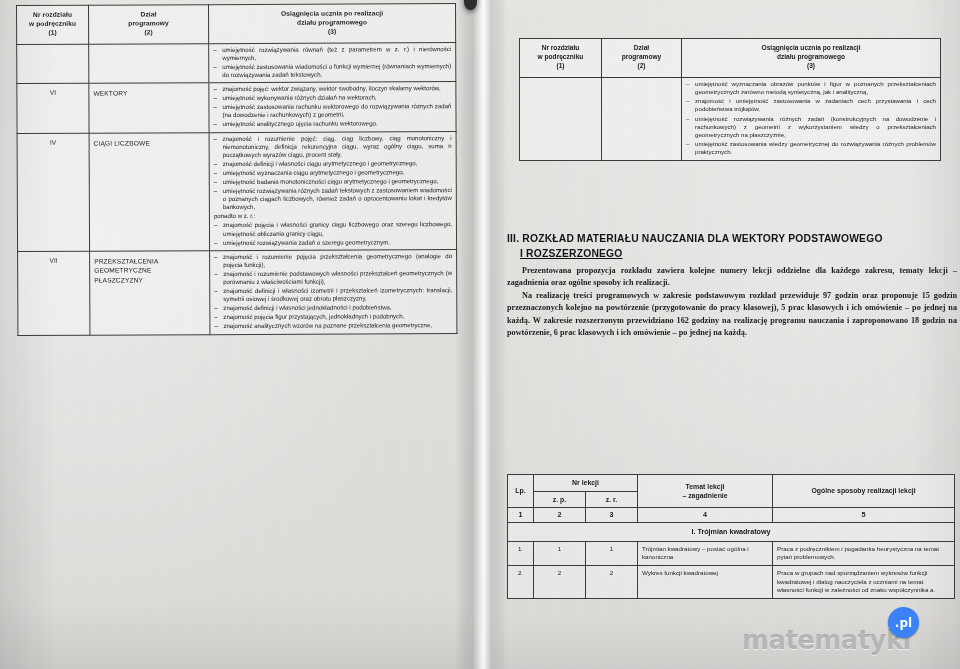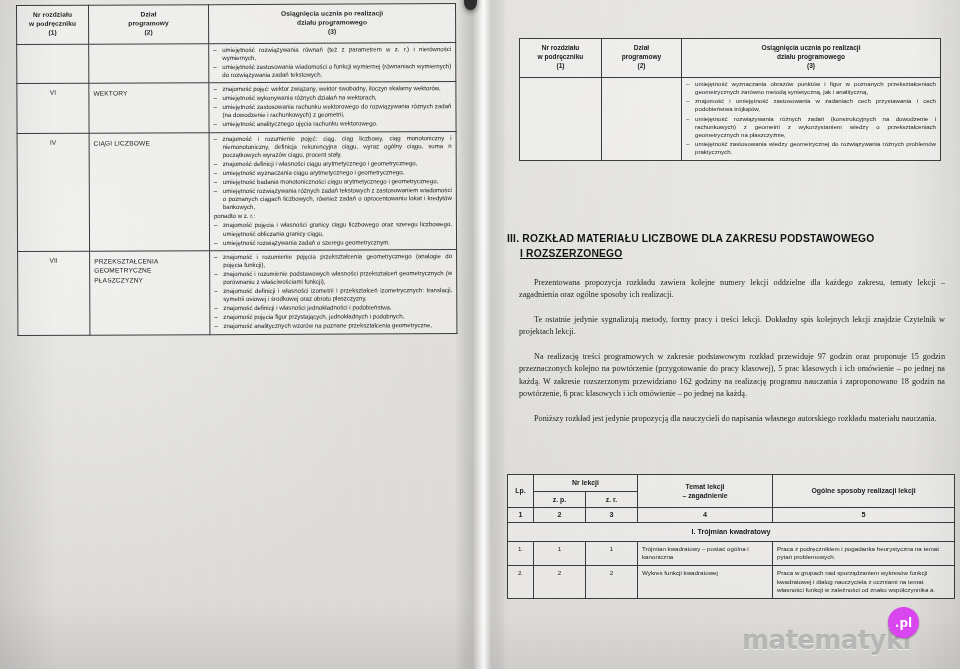--- a/index.html
+++ b/index.html
@@ -112,21 +112,21 @@
     color:#141414;letter-spacing:.2px;
   }
   #section-heading .ln2{display:block;padding-left:13px;text-decoration:underline;}
 
   #body-copy{
     position:absolute;left:507px;top:265px;width:450px;
     font-family:"Liberation Serif", serif;
     font-size:8.2px;line-height:1.52;color:#1d1d1d;
     text-align:justify;
   }
-  #body-copy p{margin:12px;text-indent:15px;}
+  #body-copy p{margin:0;text-indent:15px;font-weight:bold;}
 
   #lesson-table{
     position:absolute;left:507px;top:474px;width:448px;
     font-size:6.2px;line-height:1.38;
   }
   #lesson-table td{padding:3px 4px;}
   #lesson-table .hd{text-align:center;font-weight:bold;font-size:6.9px;vertical-align:middle;}
   #lesson-table .numrow td{text-align:center;font-weight:bold;font-size:7.2px;padding:2px;}
   #lesson-table .group td{text-align:center;font-weight:bold;font-size:7.2px;padding:4px;}
   #lesson-table .ctr{text-align:center;}
@@ -143,21 +143,21 @@
   #wm-text{
     font-family:"DejaVu Sans", sans-serif;
     font-weight:bold;font-size:26px;letter-spacing:-.6px;
     color:rgba(110,110,110,.42);
     text-shadow:0 1px 0 rgba(255,255,255,.55);
     white-space:nowrap;
   }
   #wm-badge{
     position:absolute;left:146px;top:-18px;
     width:31px;height:31px;border-radius:50%;
-    background:#d946ef;
+    background:#3b82f6;
     box-shadow:0 1px 2px rgba(0,0,0,.35);
     color:#fff;font-family:"DejaVu Sans",sans-serif;
     font-weight:bold;font-size:12px;
     display:flex;align-items:center;justify-content:center;
   }
 
   
   #left-table{transform:rotate(-.25deg);transform-origin:0 0;}
 </style>
 </head>
@@ -300,29 +300,27 @@
             <li>znajomość i umiejętność zastosowania w zadaniach cech przystawania i cech podobieństwa trójkątów,</li>
             <li>umiejętność rozwiązywania różnych zadań (konstrukcyjnych na dowodzenie i rachunkowych) z geometrii z wykorzystaniem wiedzy o przekształceniach geometrycznych na płaszczyźnie,</li>
             <li>umiejętność zastosowania wiedzy geometrycznej do rozwiązywania różnych problemów praktycznych.</li>
           </ul>
         </td>
       </tr>
     </tbody>
   </table>
 
   <div id="section-heading">
-    <span>III. ROZKŁAD MATERIAŁU LICZBOWE DLA ZAKRESU PODSTAWOWEGO</span>
+    <span>III. ROZKŁAD MATERIAŁU NAUCZANIA DLA WEKTORY PODSTAWOWEGO</span>
     <span class="ln2">I ROZSZERZONEGO</span>
   </div>
 
   <div id="body-copy">
     <p>Prezentowana propozycja rozkładu zawiera kolejne numery lekcji oddzielne dla każdego zakresu, tematy lekcji – zagadnienia oraz ogólne sposoby ich realizacji.</p>
-    <p>Te ostatnie jedynie sygnalizują metody, formy pracy i treści lekcji. Dokładny spis kolejnych lekcji znajdzie Czytelnik w projektach lekcji.</p>
     <p>Na realizację treści programowych w zakresie podstawowym rozkład przewiduje 97 godzin oraz proponuje 15 godzin przeznaczonych kolejno na powtórzenie (przygotowanie do pracy klasowej), 5 prac klasowych i ich omówienie – po jednej na każdą. W zakresie rozszerzonym przewidziano 162 godziny na realizację programu nauczania i zaproponowano 18 godzin na powtórzenie, 6 prac klasowych i ich omówienie – po jednej na każdą.</p>
-    <p>Poniższy rozkład jest jedynie propozycją dla nauczycieli do napisania własnego autorskiego rozkładu materiału nauczania.</p>
   </div>
 
   <table id="lesson-table" class="tbl">
     <colgroup>
         <col class="lp">
         <col class="zp">
         <col class="zr">
         <col class="temat">
         <col>
       </colgroup>

